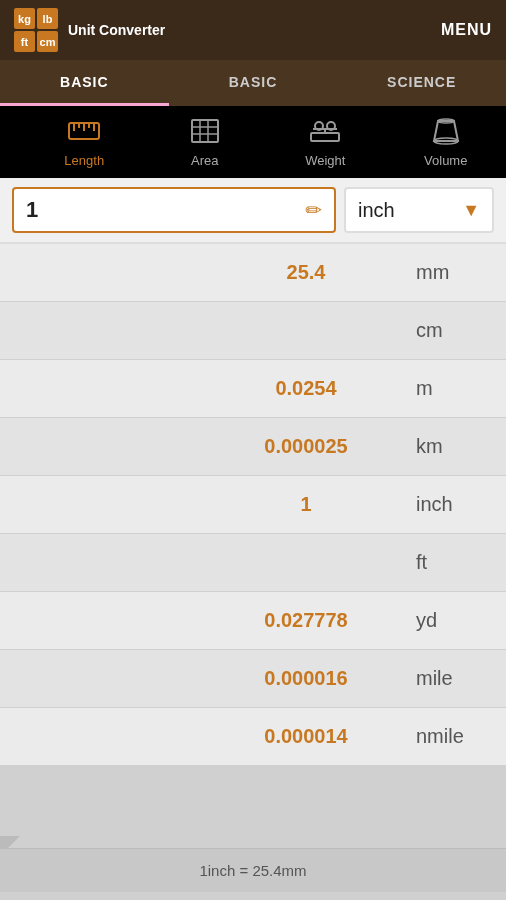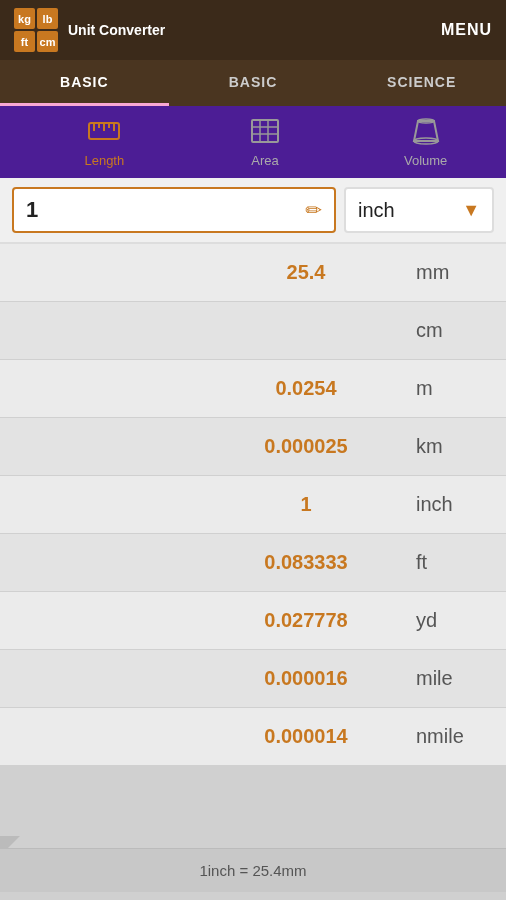--- a/index.html
+++ b/index.html
@@ -84,21 +84,21 @@
       cursor: pointer;
     }
 
     .tab-item.active {
       color: white;
       border-bottom: 3px solid #f9a8d4;
     }
 
     
     .sub-cat-bar {
-      background: #4c1d95;
+      background: #000000;
       display: flex;
       height: 72px;
       padding-left: 24px;
     }
 
     .sub-cat-item {
       flex: 1;
       display: flex;
       flex-direction: column;
       align-items: center;
@@ -293,20 +293,32 @@
         <line x1="3" y1="17" x2="29" y2="17" stroke="#999" stroke-width="1.5"></line>
         <line x1="11" y1="3" x2="11" y2="25" stroke="#999" stroke-width="1.5"></line>
         <line x1="19" y1="3" x2="19" y2="25" stroke="#999" stroke-width="1.5"></line>
       </svg>
     </span>
     <span>Area</span>
   </div>
   <div class="sub-cat-item">
     <span class="sub-cat-icon">
       <svg width="32" height="28" viewBox="0 0 32 28" fill="none">
+        <rect x="2" y="16" width="28" height="8" rx="1" stroke="#999" stroke-width="2" fill="none"></rect>
+        <line x1="16" y1="16" x2="16" y2="12" stroke="#999" stroke-width="2"></line>
+        <line x1="4" y1="12" x2="28" y2="12" stroke="#999" stroke-width="2"></line>
+        <circle cx="10" cy="9" r="4" stroke="#999" stroke-width="2" fill="none"></circle>
+        <circle cx="22" cy="9" r="4" stroke="#999" stroke-width="2" fill="none"></circle>
+      </svg>
+    </span>
+    <span>Weight</span>
+  </div>
+  <div class="sub-cat-item">
+    <span class="sub-cat-icon">
+      <svg width="32" height="28" viewBox="0 0 32 28" fill="none">
         <path d="M8 4 L24 4 L28 24 L4 24 Z" stroke="#999" stroke-width="2" fill="none"></path>
         <ellipse cx="16" cy="24" rx="12" ry="3" stroke="#999" stroke-width="1.5" fill="none"></ellipse>
         <ellipse cx="16" cy="4" rx="8" ry="2" stroke="#999" stroke-width="1.5" fill="none"></ellipse>
       </svg>
     </span>
     <span>Volume</span>
   </div>
 </div>
 
 <div class="input-row">
@@ -334,21 +346,20 @@
   </div>
   <div class="result-row">
     <span class="result-value">0.000025</span>
     <span class="result-unit">km</span>
   </div>
   <div class="result-row">
     <span class="result-value">1</span>
     <span class="result-unit">inch</span>
   </div>
   <div class="result-row">
-    <span class="result-value">0.083333</span>
     <span class="result-unit">ft</span>
   </div>
   <div class="result-row">
     <span class="result-value">0.027778</span>
     <span class="result-unit">yd</span>
   </div>
   <div class="result-row">
     <span class="result-value">0.000016</span>
     <span class="result-unit">mile</span>
   </div>

